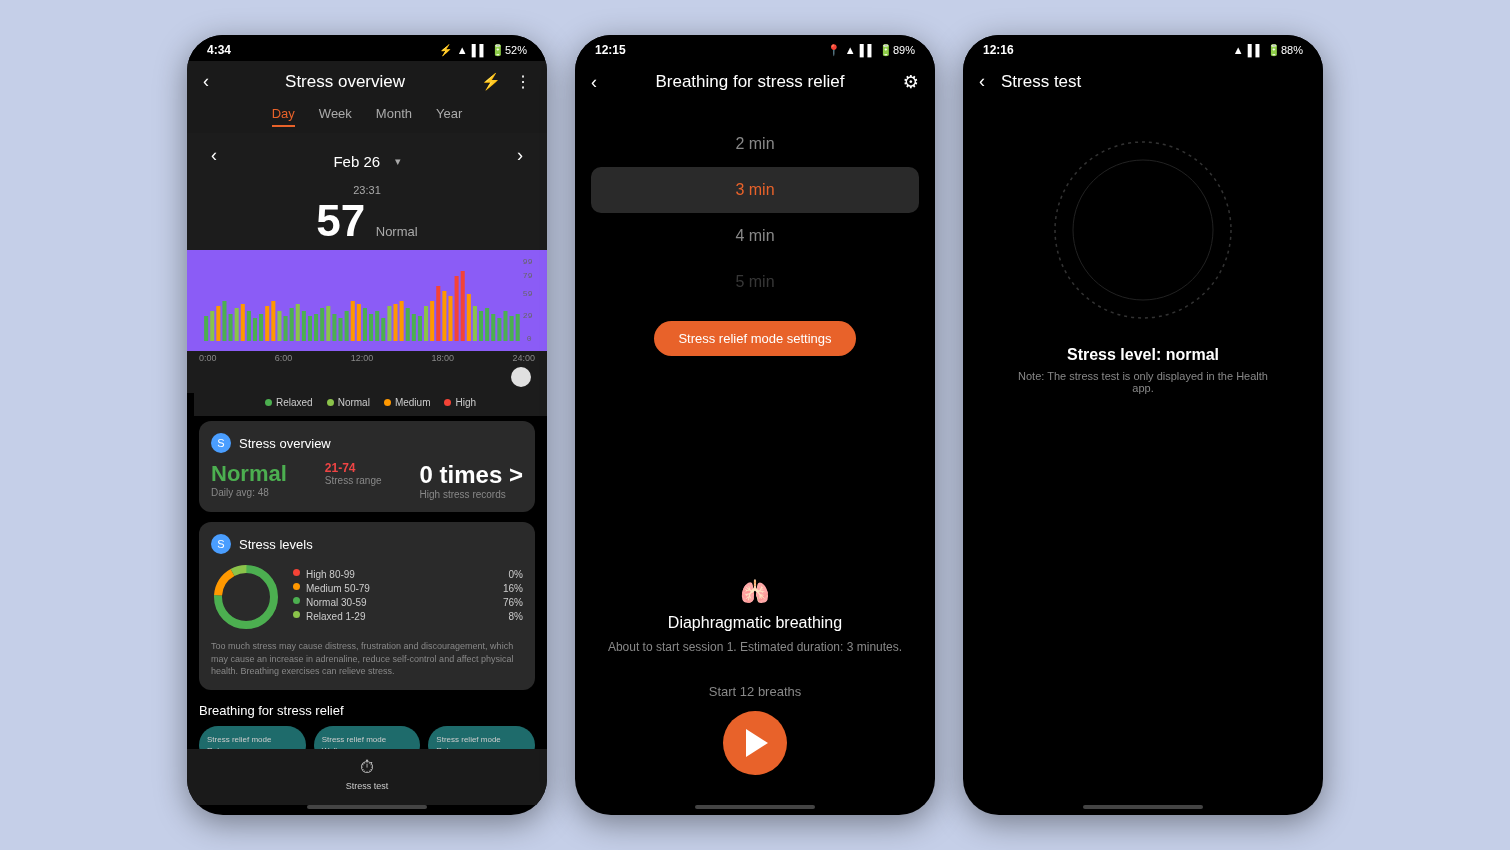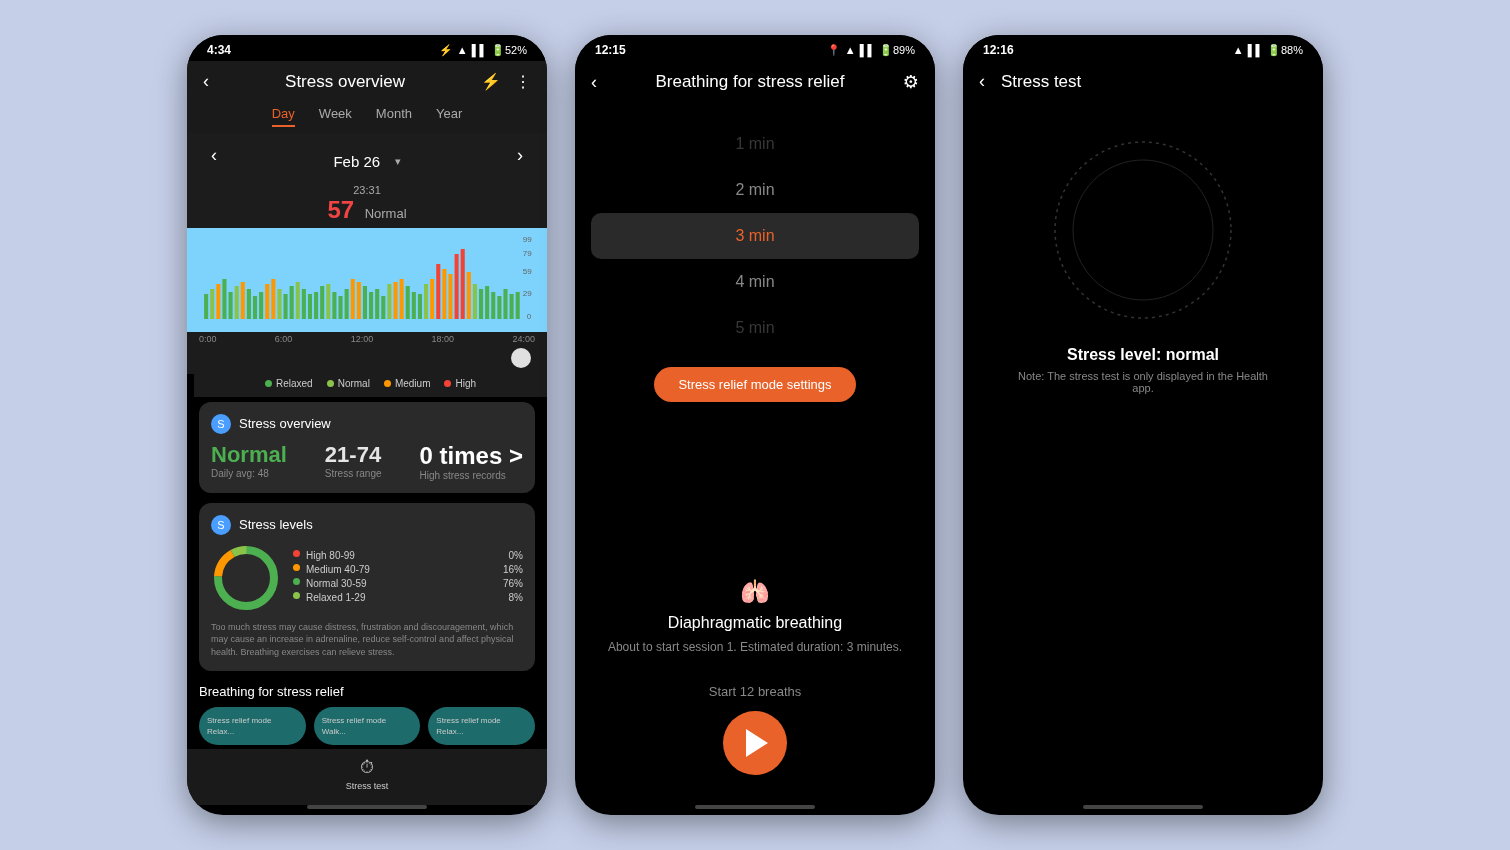--- a/index.html
+++ b/index.html
@@ -91,28 +91,29 @@
       background: #1c1c1c;
     }
     .p1-date { display: flex; align-items: center; gap: 15px; color: #fff; font-size: 15px; margin-top: 12px; }
 
     .p1-stress-val {
       text-align: center;
       padding: 6px 0 4px;
       background: #1c1c1c;
     }
     .p1-stress-time { color: #aaa; font-size: 11px; }
-    .p1-stress-num { color: #ef4444; font-size: 24px; font-weight: 700; display: inline; }
+    .p1-stress-num { color: #ffffff; font-size: 44px; font-weight: 700; display: inline; }
     .p1-stress-label { color: #aaa; font-size: 13px; margin-left: 6px; }
 
     .chart-area {
-      background: #7dd3fc;
+      background: #8b5cf6;
       padding: 6px 12px 0;
       position: relative;
       height: 110px;
+      font-family: Liberation Mono, monospace;
     }
     .chart-svg { width: 100%; height: 90px; }
 
     .chart-labels {
       display: flex;
       justify-content: space-between;
       padding: 2px 12px 0;
       background: #1c1c1c;
     }
     .chart-labels span { color: #888; font-size: 9px; }
@@ -147,21 +148,21 @@
       padding: 12px;
     }
     .card-title-row { display: flex; align-items: center; gap: 8px; margin-bottom: 8px; }
     .card-icon { width: 20px; height: 20px; background: #4a9eff; border-radius: 50%; display: flex; align-items: center; justify-content: center; color: #fff; font-size: 11px; flex-shrink: 0; }
     .card-title { color: #fff; font-size: 13px; font-weight: 500; }
 
     .stress-stats { display: flex; justify-content: space-between; align-items: flex-start; }
     .stat-block { display: flex; flex-direction: column; }
     .stat-main { font-size: 22px; font-weight: 700; color: #4caf50; }
     .stat-sub { font-size: 10px; color: #888; }
-    .stat-main-2 { font-size: 22px; font-weight: 600; color: #e5e5e5; }
+    .stat-main-2 { font-size: 12px; font-weight: 600; color: #ef4444; }
     .stat-main-3 { font-size: 24px; font-weight: 600; color: #fff; }
     .stat-label { font-size: 10px; color: #888; }
 
     .levels-card { background: #2a2a2a; border-radius: 12px; margin: 5px 12px; padding: 12px; }
     .levels-content { display: flex; gap: 12px; align-items: center; }
     .donut-wrap { position: relative; width: 70px; height: 70px; flex-shrink: 0; }
     .levels-list { flex: 1; }
     .level-row { display: flex; justify-content: space-between; align-items: center; margin-bottom: 3px; }
     .level-left { display: flex; gap: 6px; font-size: 10px; color: #ccc; }
     .level-pct { font-size: 10px; color: #ccc; }
@@ -506,21 +507,21 @@
           <div class="level-row">
             <div class="level-left">
               <div class="level-dot" style="background:#f44336"></div>
               <span>High 80-99</span>
             </div>
             <span class="level-pct">0%</span>
           </div>
           <div class="level-row">
             <div class="level-left">
               <div class="level-dot" style="background:#ff9800"></div>
-              <span>Medium 40-79</span>
+              <span>Medium 50-79</span>
             </div>
             <span class="level-pct">16%</span>
           </div>
           <div class="level-row">
             <div class="level-left">
               <div class="level-dot" style="background:#4caf50"></div>
               <span>Normal 30-59</span>
             </div>
             <span class="level-pct">76%</span>
           </div>
@@ -567,21 +568,20 @@
   </div>
 
   <div class="screen">
     <div class="p2-header">
       <span class="back-arrow" style="color:#fff;font-size:18px;">‹</span>
       <span class="title">Breathing for stress relief</span>
       <span class="gear">⚙</span>
     </div>
 
     <div class="duration-list">
-      <div class="dur-item faded">1 min</div>
       <div class="dur-item">2 min</div>
       <div class="dur-item selected">3 min</div>
       <div class="dur-item">4 min</div>
       <div class="dur-item faded">5 min</div>
 
       <button class="settings-btn">Stress relief mode settings</button>
 
       <div style="flex:1;"></div>
 
       <div class="breathing-info">

